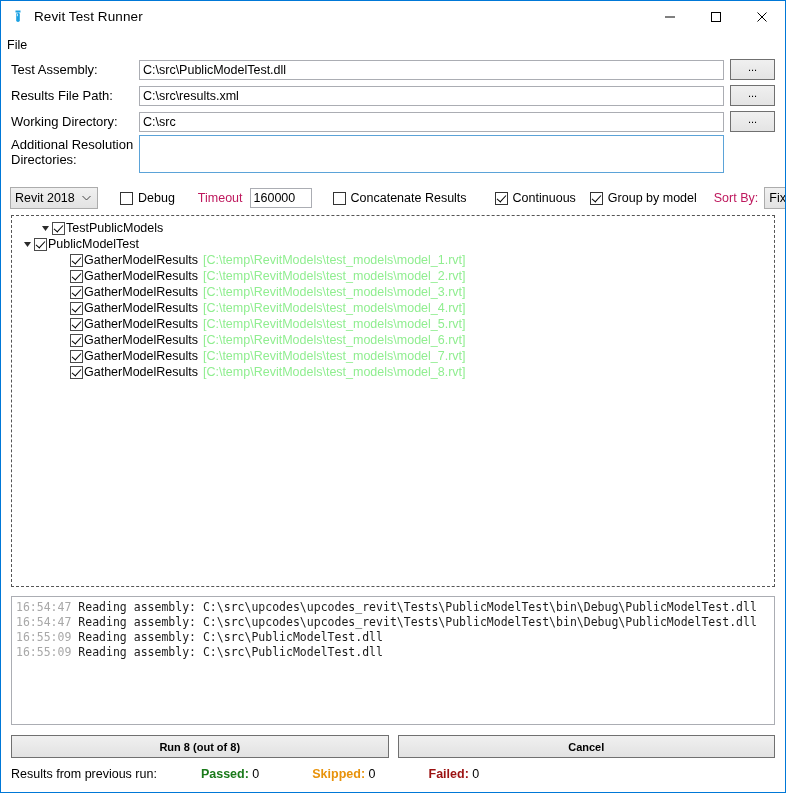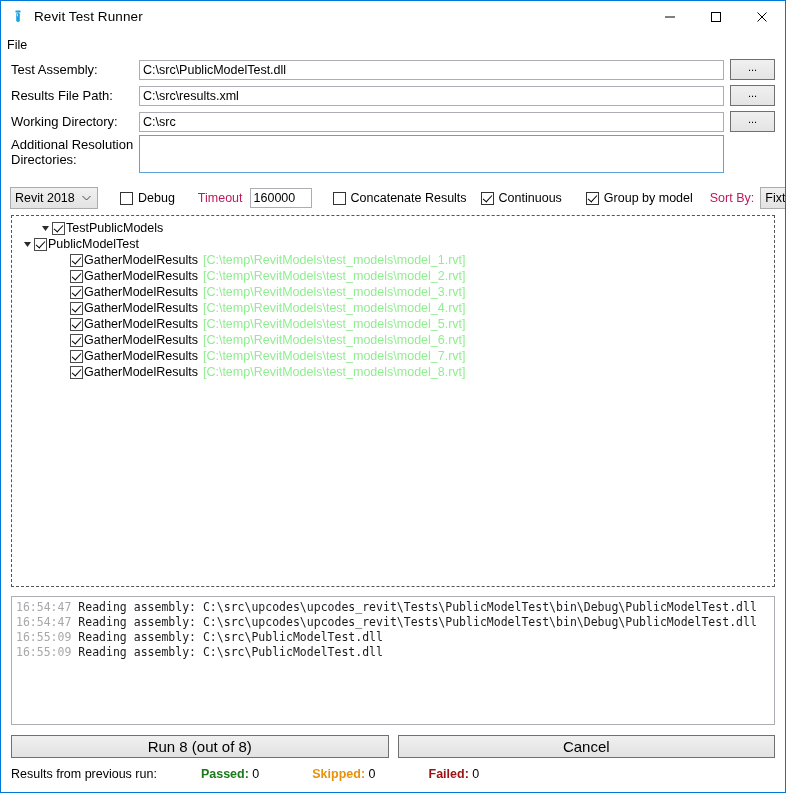--- a/index.html
+++ b/index.html
@@ -294,26 +294,27 @@
     gap: 9px;
     margin: 10px 10px 0 10px;
   }
   .action-btn {
     flex: 1 1 0;
     height: 23px;
     box-sizing: border-box;
     border: 1px solid #707070;
     background: linear-gradient(#f0f0f0, #e2e2e2);
     font-family: "Liberation Sans", sans-serif;
-    font-size: 15px;
+    font-size: 11px;
     color: #000;
     cursor: default;
     display: flex;
     align-items: center;
     justify-content: center;
+    font-weight: bold;
   }
 
   
   .statusbar {
     display: flex;
     align-items: center;
     height: 20px;
     padding-left: 10px;
     margin-top: 6px;
     font-size: 12.5px;
@@ -419,26 +420,26 @@
     </div>
 
     <span class="opt-text" style="margin-left:23px">Timeout</span>
     <input class="timeout-input" style="margin-left: 7px;" type="text" value="160000">
 
     <div class="chk-wrap" style="margin-left:21px">
       <span class="chk-box"></span>
       <span class="chk-label">Concatenate Results</span>
     </div>
 
-    <div class="chk-wrap" style="margin-left:14px">
+    <div class="chk-wrap" style="margin-left:28px">
       <span class="chk-box checked"></span>
       <span class="chk-label">Continuous</span>
     </div>
 
-    <div class="chk-wrap" style="margin-left:24px">
+    <div class="chk-wrap" style="margin-left:14px">
       <span class="chk-box checked"></span>
       <span class="chk-label">Group by model</span>
     </div>
 
     <span class="opt-text" style="margin-left:17px">Sort By:</span>
     <div class="combo" id="sort-combo" style="margin-left:6px">
       <span class="combo-val">Fixture</span>
 
     </div>
   </div>

